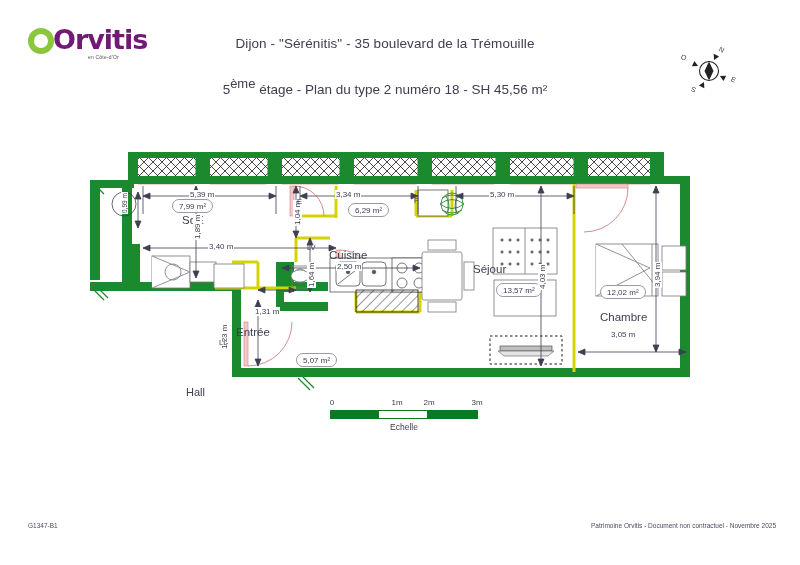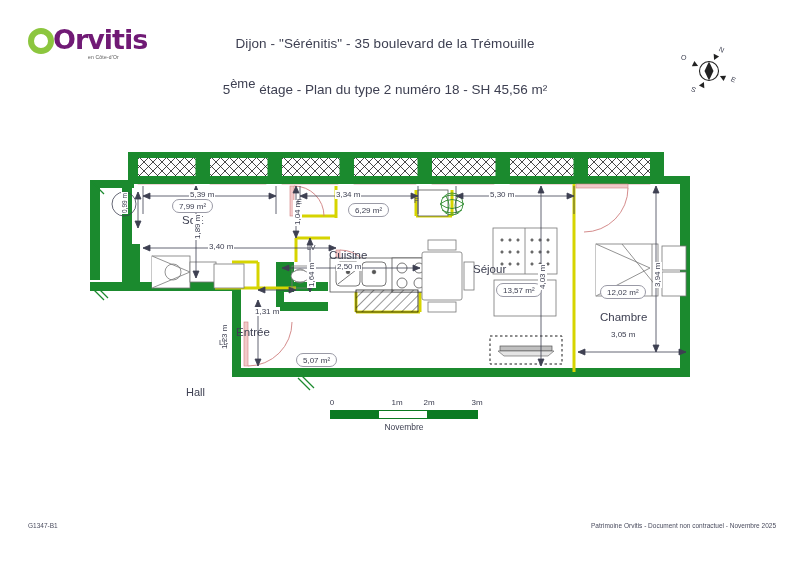--- a/index.html
+++ b/index.html
@@ -421,17 +421,17 @@
     <span style="left:2px;">0</span>
     <span style="left:50px;margin-left:17px;">1m</span>
     <span style="left:99px;">2m</span>
     <span style="left:147px;text-align:center;">3m</span>
   </div>
   <div class="bar">
     <div class="seg" style="left:0;width:33%;background:#0b7a22;"></div>
     <div class="seg" style="left:33%;width:33%;background:#ffffff;"></div>
     <div class="seg" style="left:66%;width:34%;background:#0b7a22;"></div>
   </div>
-  <div class="cap">Novembre</div>
+  <div class="cap">Echelle</div>
 </div>
 
 <div id="foot-left">G1347-B1</div>
 <div id="foot-right">Patrimoine Orvitis - Document non contractuel - Novembre 2025</div>
 
 </body></html>

